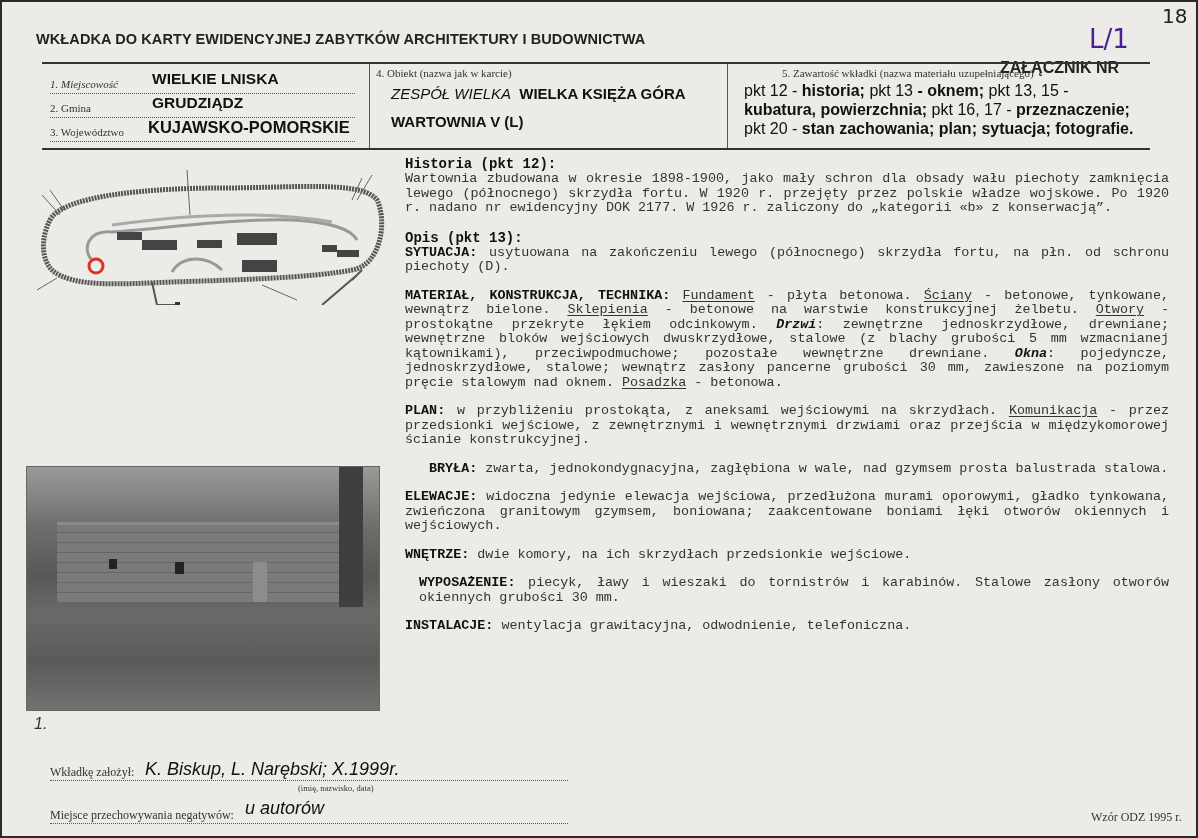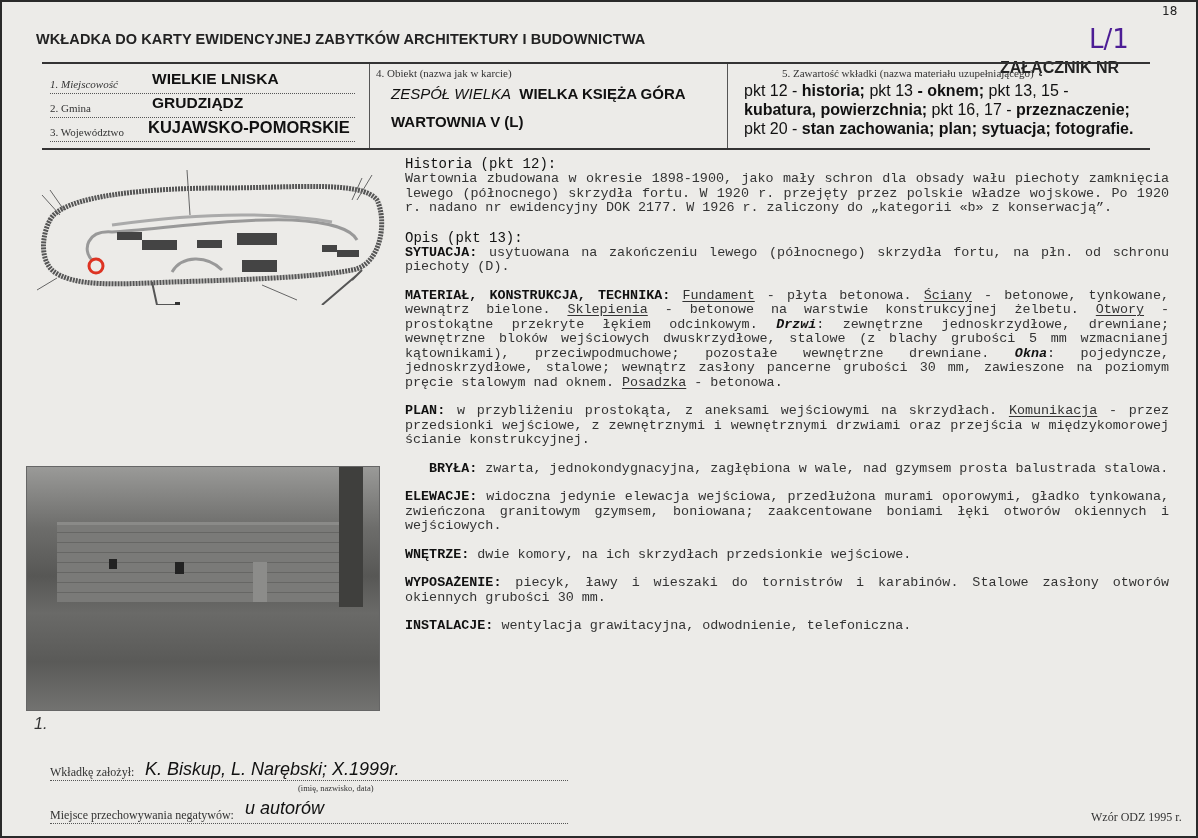--- a/index.html
+++ b/index.html
@@ -18,36 +18,36 @@
   .title {
     left: 34px; top: 29px; font-weight: bold; font-size: 14.5px; letter-spacing: 0.1px; color: #222;
   }
   .annex {
     left: 998px; top: 29px; font-weight: bold; font-size: 16px; color: #222; margin-top: 28px;
   }
   .annex-hand {
     left: 1087px; top: 22px; font-size: 26px; font-family: "DejaVu Sans", sans-serif; color: #4c1d95; font-weight: normal;
   }
   .page-no {
-    left: 1160px; top: 2px; font-size: 12px; font-family: "DejaVu Sans", sans-serif; color: #222;
+    left: 1160px; top: 2px; font-size: 20px; font-family: "DejaVu Sans", sans-serif; color: #222;
   }
   .hline { background: #333; height: 2px; }
   .vline { background: #555; width: 1px; }
   .serif-small { font-family: "Liberation Serif", serif; font-size: 11px; color: #333; }
   .dots { border-bottom: 1px dotted #555; }
   .field-val { font-weight: bold; font-size: 15.5px; color: #111; }
   .obj-line { font-size: 15px; color: #111; }
   .content-5 { font-size: 16px; line-height: 19px; color: #111; }
   .mono {
     font-family: "Liberation Mono", monospace; font-size: 13.4px; line-height: 14.5px; color: #333;
     text-align: justify; white-space: normal;
   }
   .mono b { color: #111; }
   .mono u { text-decoration: underline; text-underline-offset: 2px; }
-  .head-mono { font-family: "Liberation Mono", monospace; font-size: 14px; font-weight: normal; color: #111; }
+  .head-mono { font-family: "Liberation Mono", monospace; font-size: 14px; font-weight: bold; color: #111; }
   .hand { font-style: italic; font-size: 18px; color: #111; }
   .footer-serif { font-family: "Liberation Serif", serif; font-size: 12px; color: #333; }
 </style>
 </head>
 <body>
 
 <div class="sheet">
 
   <div class="abs page-no">18</div>
 
@@ -133,21 +133,21 @@
     <div class="mono" style="margin-top:14px;" id="materialPara"><b>MATERIAŁ, KONSTRUKCJA, TECHNIKA:</b><span> </span><u>Fundament</u><span> - płyta betonowa. </span><u>Ściany</u><span> - betonowe, tynkowane, wewnątrz bielone. </span><u>Sklepienia</u><span> - betonowe na warstwie konstrukcyjnej żelbetu. </span><u>Otwory</u><span> - prostokątne przekryte łękiem odcinkowym. </span><b style="font-style: italic;">Drzwi</b><span>: zewnętrzne jednoskrzydłowe, drewniane; wewnętrzne bloków wejściowych dwuskrzydłowe, stalowe (z blachy grubości 5 mm wzmacnianej kątownikami), przeciwpodmuchowe; pozostałe wewnętrzne drewniane. </span><b style="font-style: italic;">Okna</b><span>: pojedyncze, jednoskrzydłowe, stalowe; wewnątrz zasłony pancerne grubości 30 mm, zawieszone na poziomym pręcie stalowym nad oknem. </span><u>Posadzka</u><span> - betonowa.</span></div>
 
     <div class="mono" style="margin-top:14px;"><b>PLAN:</b><span> w przybliżeniu prostokąta, z aneksami wejściowymi na skrzydłach. </span><u>Komunikacja</u><span> - przez przedsionki wejściowe, z zewnętrznymi i wewnętrznymi drzwiami oraz przejścia w międzykomorowej ścianie konstrukcyjnej.</span></div>
 
     <div class="mono" style="margin-top:14px;padding-left:24px;"><b>BRYŁA:</b><span> zwarta, jednokondygnacyjna, zagłębiona w wale, nad gzymsem prosta balustrada stalowa.</span></div>
 
     <div class="mono" style="margin-top:14px;"><b>ELEWACJE:</b><span> widoczna jedynie elewacja wejściowa, przedłużona murami oporowymi, gładko tynkowana, zwieńczona granitowym gzymsem, boniowana; zaakcentowane boniami łęki otworów okiennych i wejściowych.</span></div>
 
     <div class="mono" style="margin-top:14px;"><b>WNĘTRZE:</b><span> dwie komory, na ich skrzydłach przedsionkie wejściowe.</span></div>
 
-    <div class="mono" style="margin-top:14px;"><b>WYPOSAŻENIE:</b><span> piecyk, ławy i wieszaki do tornistrów i karabinów. Stalowe zasłony otworów okiennych grubości 30 mm.</span></div>
+    <div class="mono" style="margin-top:14px;margin-left:14px;"><b>WYPOSAŻENIE:</b><span> piecyk, ławy i wieszaki do tornistrów i karabinów. Stalowe zasłony otworów okiennych grubości 30 mm.</span></div>
 
     <div class="mono" style="margin-top:14px;"><b>INSTALACJE:</b><span> wentylacja grawitacyjna, odwodnienie, telefoniczna.</span></div>
   </div>
 
   <div class="abs footer-serif dots" style="left:48px; top:763px; width:518px; height:16px;">
     <span>Wkładkę założył:</span>
   </div>
   <div class="abs hand" style="left:143px; top:757px;">K. Biskup, L. Narębski; X.1999r.</div>
   <div class="abs footer-serif" style="left:296px; top:781px; font-size:8.5px;">(imię, nazwisko, data)</div>
 

